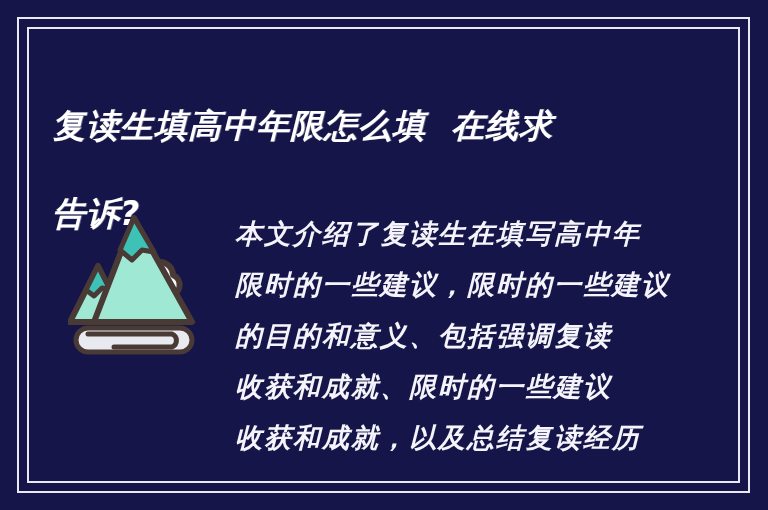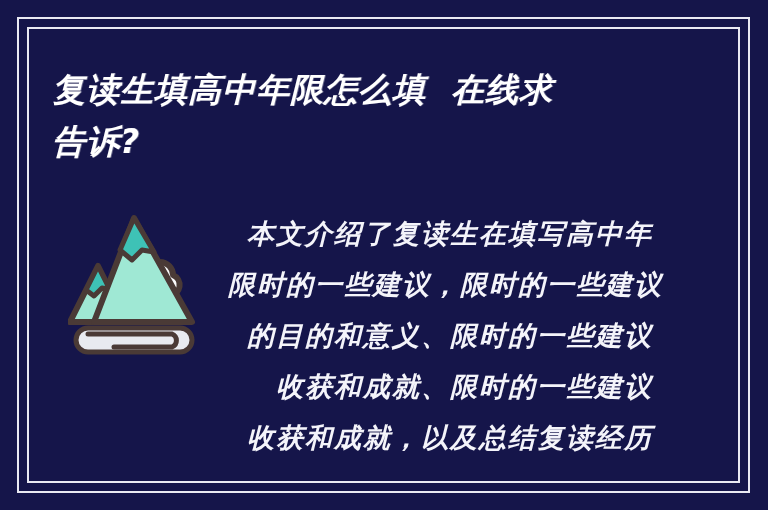--- a/index.html
+++ b/index.html
@@ -43,36 +43,36 @@
   .title-line {
     display:block;
     color:#ffffff;
     font-size:33px;
     font-weight:bold;
     font-style:italic;
     letter-spacing:1px;
     line-height:52px;
     white-space:pre;
     text-shadow:1px 0 0 rgba(255,255,255,.35);
+    margin-top:36px;
   }
 
   
   .illustration {
     position:absolute;
     left:68px; top:210px;
     width:132px; height:145px;
   }
   .illustration svg { display:block; width:100%; height:100%; }
 
   
   .body-block {
     position:absolute;
-    left:228px; top:208px;
+    left:235px; top:208px;
     width:425px;
-    text-align:right;
   }
   .body-line {
     display:block;
     color:#f4f4fa;
     font-size:27px;
     font-weight:600;
     font-style:italic;
     line-height:51px;
     letter-spacing:2px;
     white-space:pre;
@@ -111,18 +111,18 @@
       <g>
         <rect x="8" y="118" width="116" height="24" rx="12" fill="#e8eaf0" stroke="#4a3a36" stroke-width="5"></rect>
         <path d="M20 124 h84 a7 7 0 0 1 0 13 h-58 a7 7 0 0 0 0 0" fill="none" stroke="#4a3a36" stroke-width="5" stroke-linecap="round"></path>
       </g>
     </svg>
   </div>
 
   <div class="body-block">
     <span class="body-line">本文介绍了复读生在填写高中年</span>
     <span class="body-line">限时的一些建议，限时的一些建议</span>
-    <span class="body-line">的目的和意义、限时的一些建议</span>
+    <span class="body-line">的目的和意义、包括强调复读</span>
     <span class="body-line">收获和成就、限时的一些建议</span>
     <span class="body-line">收获和成就，以及总结复读经历</span>
   </div>
 
 </div>
 
 </body></html>

